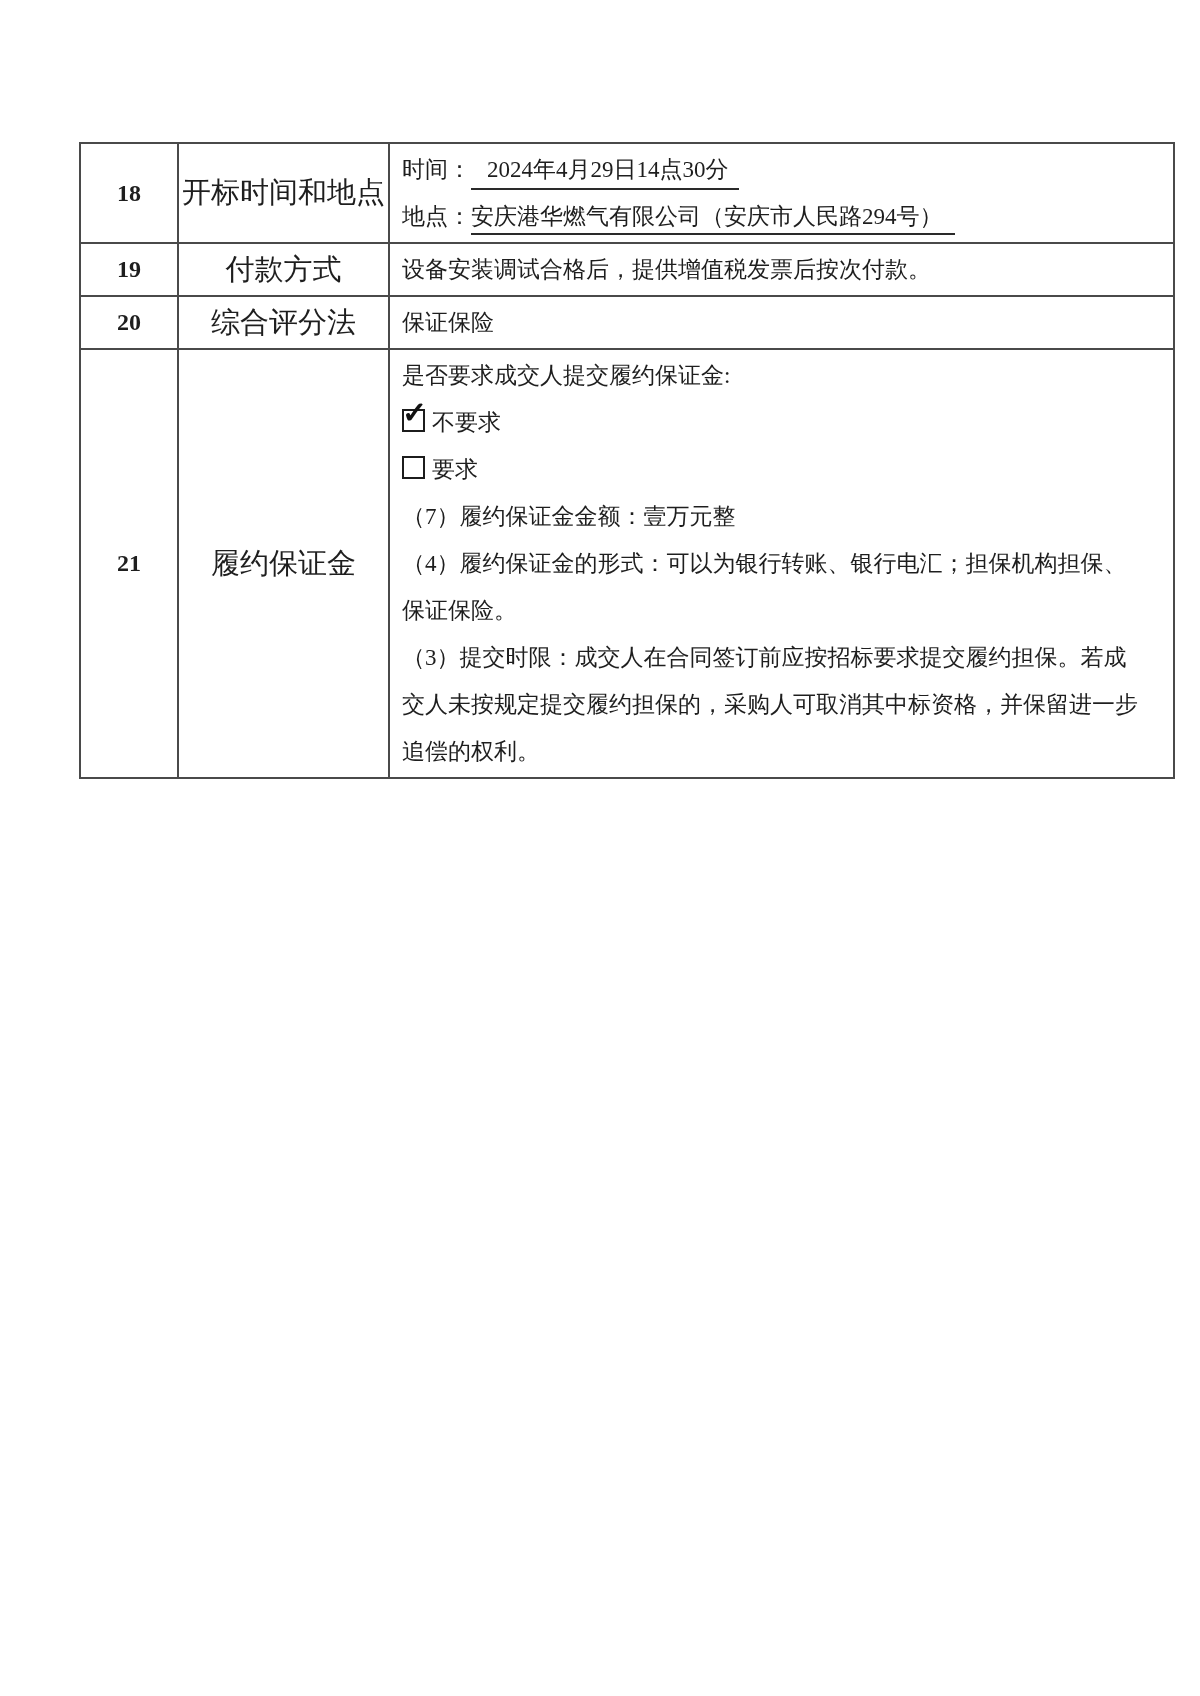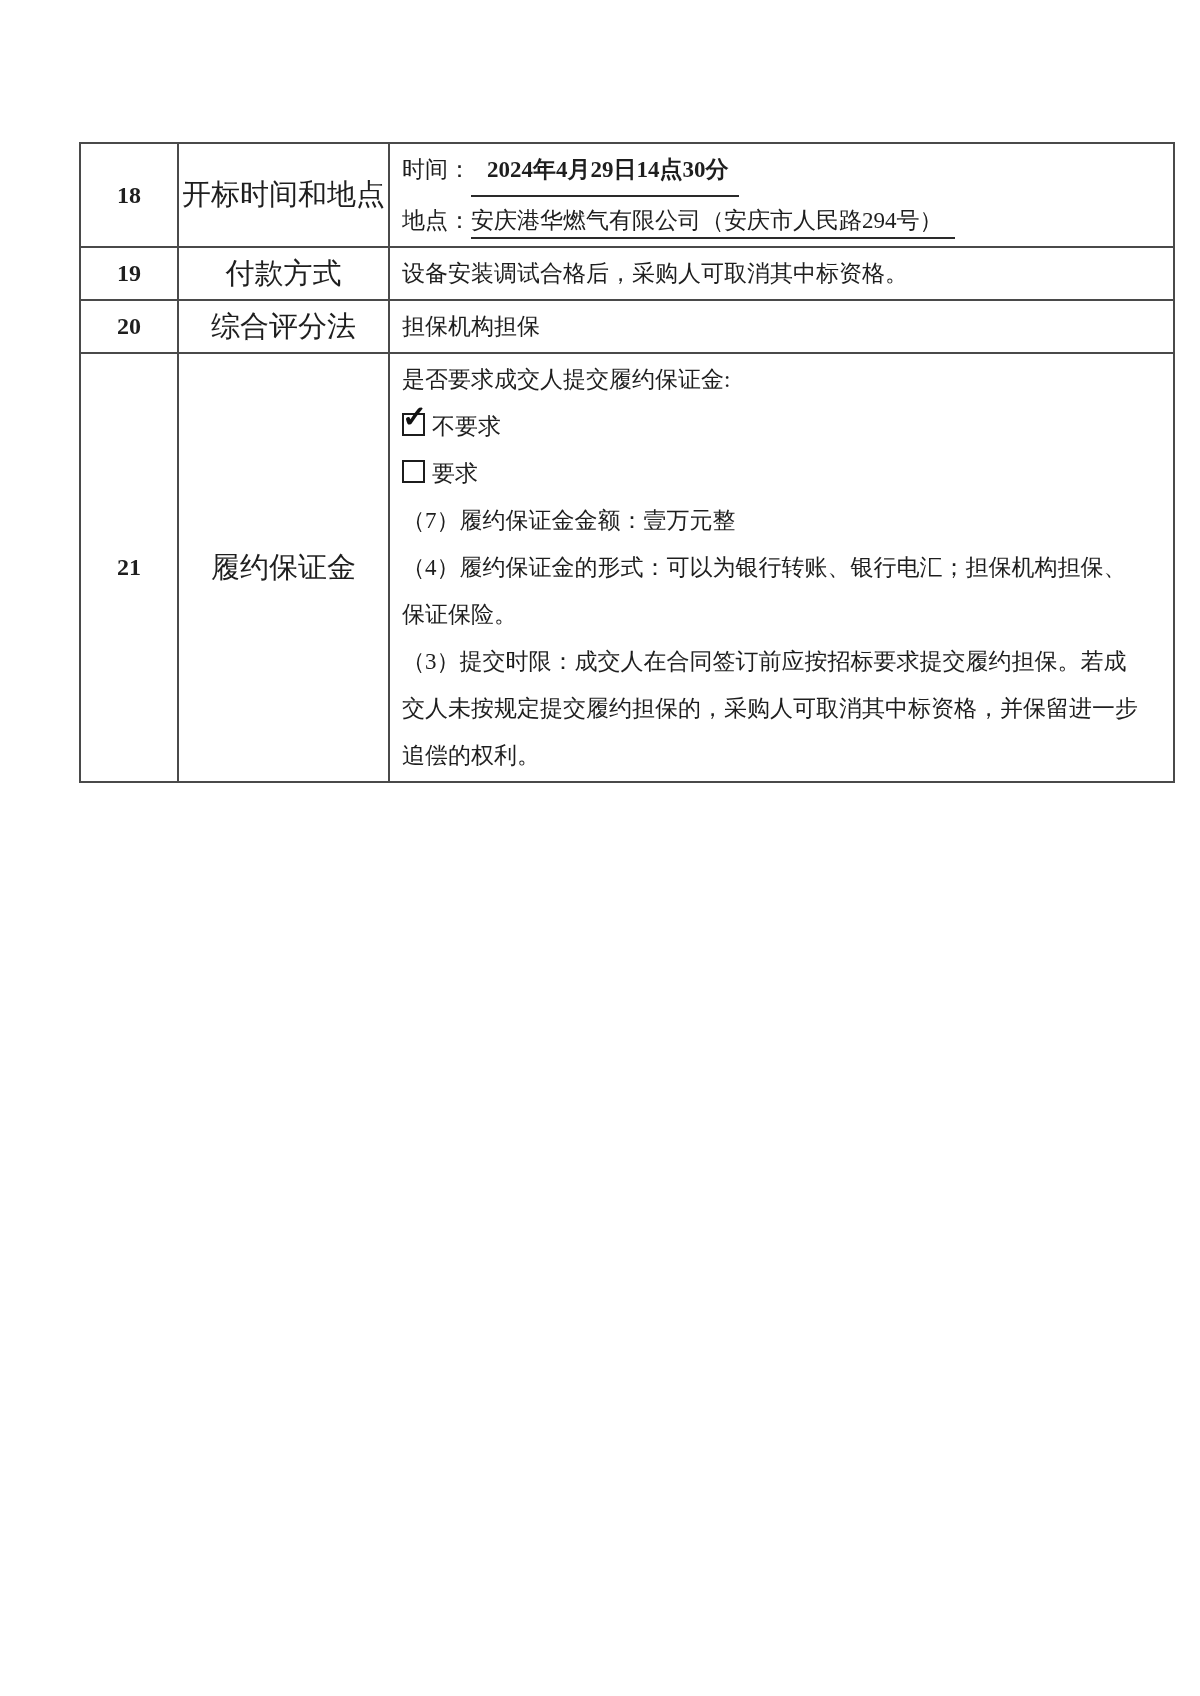--- a/index.html
+++ b/index.html
@@ -30,21 +30,21 @@
     padding:2px 28px 2px 12px;
     text-align:left;
   }
   .line { line-height:47px; white-space:nowrap; }
   .para { line-height:47px; margin:0;font-family:Liberation Serif, serif; }
   .u {
     display:inline-block;
     line-height:30px;
     border-bottom:2px solid #2a2a2a;
   }
-  .u.time  { padding:0 10px 10px 16px;font-weight:bold; }
+  .u.time  { padding:0 10px 3px 16px; }
   .u.place { padding:0 12px 1px 0; }
   .cb {
     display:inline-block;
     width:19px; height:19px;
     border:2px solid #1c1c1c;
     position:relative;
     vertical-align:-2px;
     margin-right:7px;
   }
   .cb .check { display:none; }
@@ -65,28 +65,28 @@
     <td class="label">开标时间和地点</td>
     <td class="content">
       <div class="line"><span>时间：</span><span class="u time">2024年4月29日14点30分</span></div>
       <div class="line"><span>地点：</span><span class="u place">安庆港华燃气有限公司（安庆市人民路294号）</span></div>
     </td>
   </tr>
   <tr class="r19">
     <td class="num">19</td>
     <td class="label">付款方式</td>
     <td class="content">
-      <div class="line">设备安装调试合格后，采购人可取消其中标资格。</div>
+      <div class="line">设备安装调试合格后，提供增值税发票后按次付款。</div>
     </td>
   </tr>
   <tr class="r20">
     <td class="num">20</td>
     <td class="label">综合评分法</td>
     <td class="content">
-      <div class="line">担保机构担保</div>
+      <div class="line">保证保险</div>
     </td>
   </tr>
   <tr class="r21">
     <td class="num">21</td>
     <td class="label">履约保证金</td>
     <td class="content">
       <p class="para">是否要求成交人提交履约保证金:</p>
       <p class="para"><span class="cb checked"><span class="check">✓</span></span><span>不要求</span></p>
       <p class="para"><span class="cb"></span><span>要求</span></p>
       <p class="para">（7）履约保证金金额：壹万元整</p>

